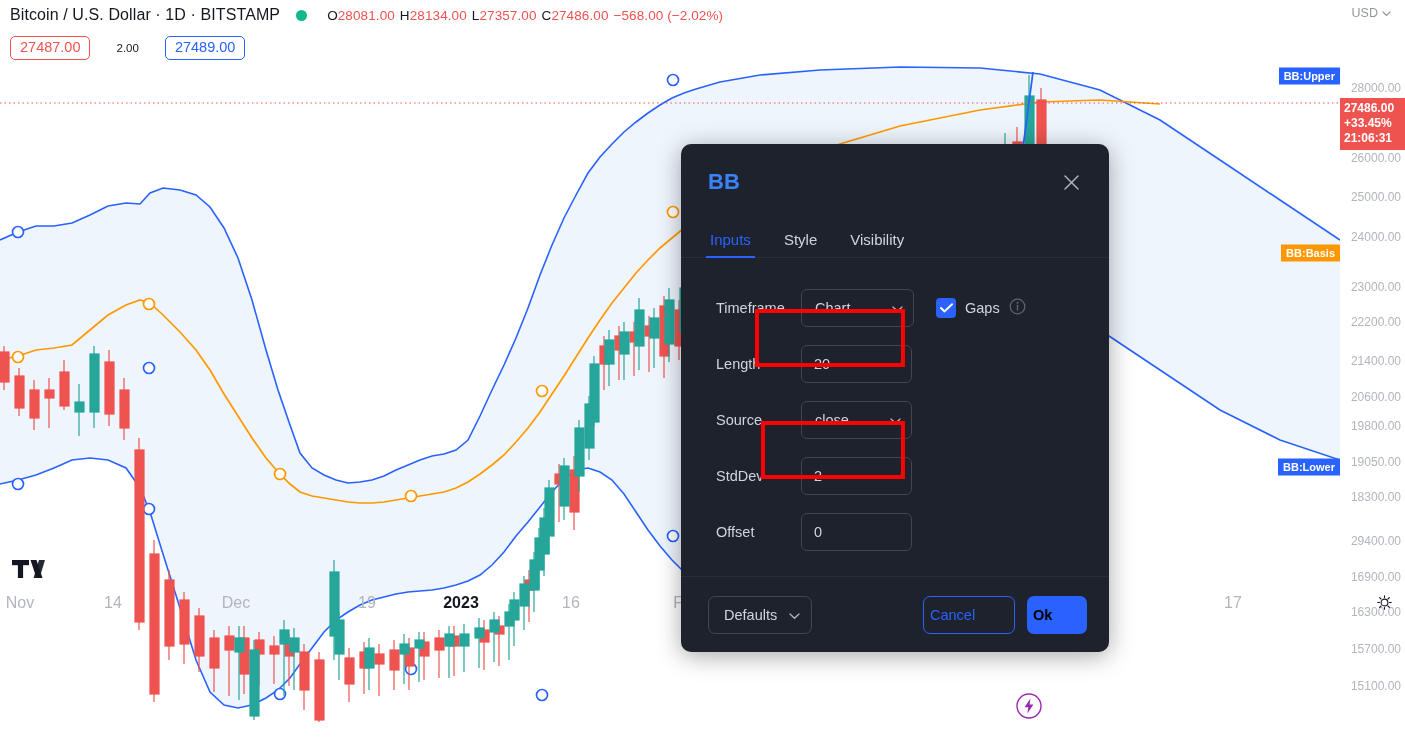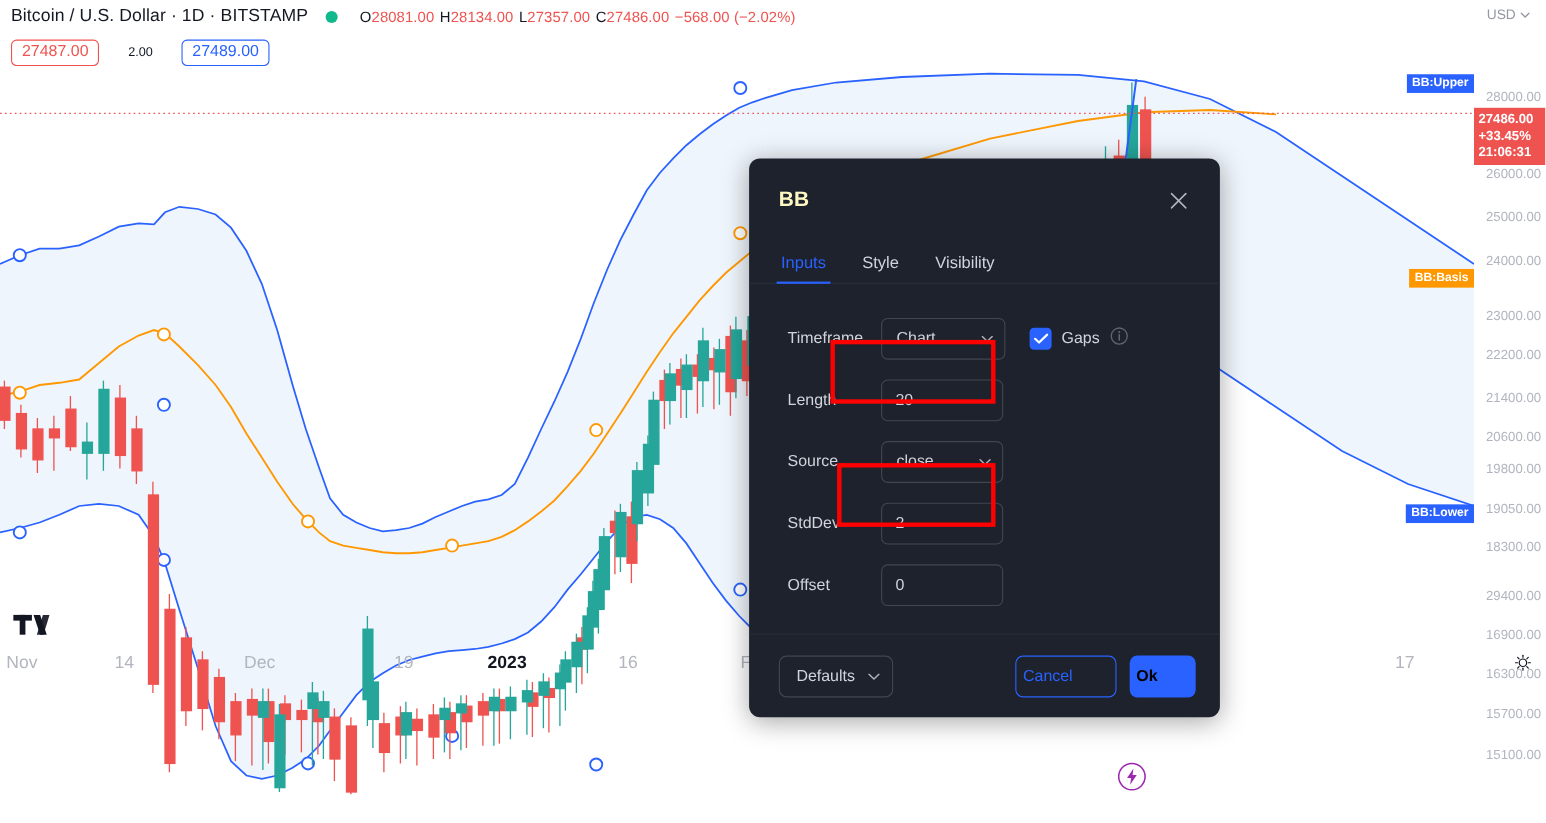--- a/index.html
+++ b/index.html
@@ -92,21 +92,21 @@
     position:absolute; left:681px; top:144px; width:428px; height:508px;
     background:#1e222d; border-radius:10px;
     box-shadow:0 4px 24px rgba(0,0,0,.35);
     color:#d1d4dc; display:flex; flex-direction:column;
     overflow:hidden;
   }
   .dlg-head {
     height:76px; display:flex; align-items:center;
     padding:0 24px 0 27px; justify-content:space-between;
   }
-  .dlg-title { font-size:19px; font-weight:bold; color:#fef9c3; }
+  .dlg-title { font-size:22px; font-weight:bold; color:#3b82f6; }
   .close-btn {
     width:28px; height:28px; display:flex; align-items:center; justify-content:center;
     cursor:pointer; border-radius:4px;
   }
   .dlg-tabs {
     display:flex; gap:0; padding:0 27px;
     border-bottom:1px solid #2a2e39; height:38px; align-items:flex-end;
   }
   .dlg-tab {
     font-size:15px; color:#d1d4dc; padding:0 2px 9px 2px; margin-right:29px;
@@ -453,21 +453,21 @@
       <div class="time-tick" style="left: 113px;">14</div>
       <div class="time-tick" style="left: 236px;">Dec</div>
       <div class="time-tick" style="left: 367px;">19</div>
       <div class="time-tick bold" style="left: 461px;">2023</div>
       <div class="time-tick" style="left: 571px;">16</div>
       <div class="time-tick" style="left: 687px;">Feb</div>
       <div class="time-tick" style="left: 782px;">14</div>
       <div class="time-tick" style="left: 890px;">Jun</div>
       <div class="time-tick" style="left: 985px;">14</div>
       <div class="time-tick" style="left: 1090px;">Apr</div>
-      <div class="time-tick" style="left: 1233px; margin-left: 44px;">17</div>
+      <div class="time-tick" style="left: 1233px;">17</div>
     </div>
 
   <span id="tv-logo">
     <svg width="36" height="22" viewBox="0 0 36 22" fill="#131722">
       <rect x="0" y="2" width="17" height="5.2"></rect>
       <rect x="5.9" y="2" width="5.2" height="18"></rect>
       <polygon points="18.5,2 24.5,2 30.5,20 24.5,20"></polygon>
       <polygon points="27,2 33,2 27.5,20 21.5,20" opacity="0.92"></polygon>
     </svg>
   </span>

